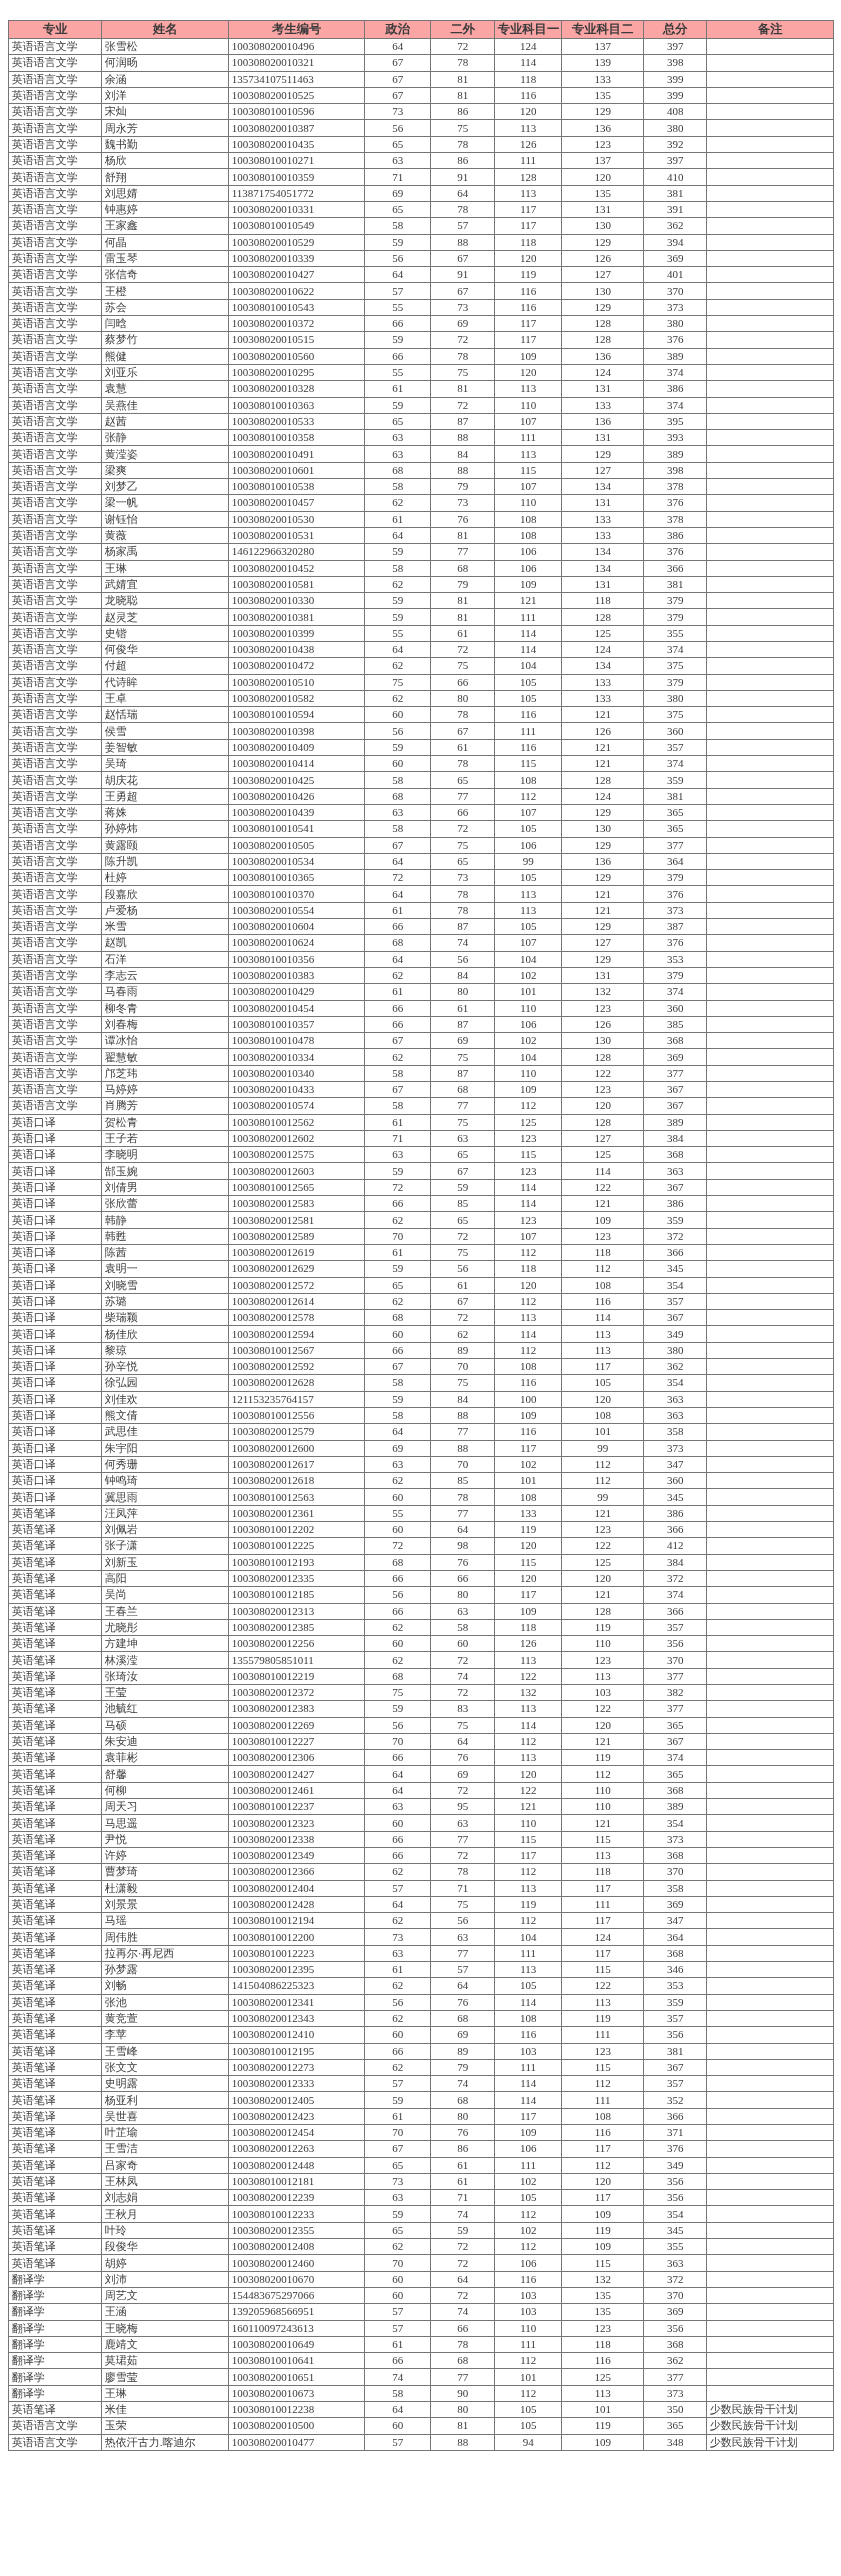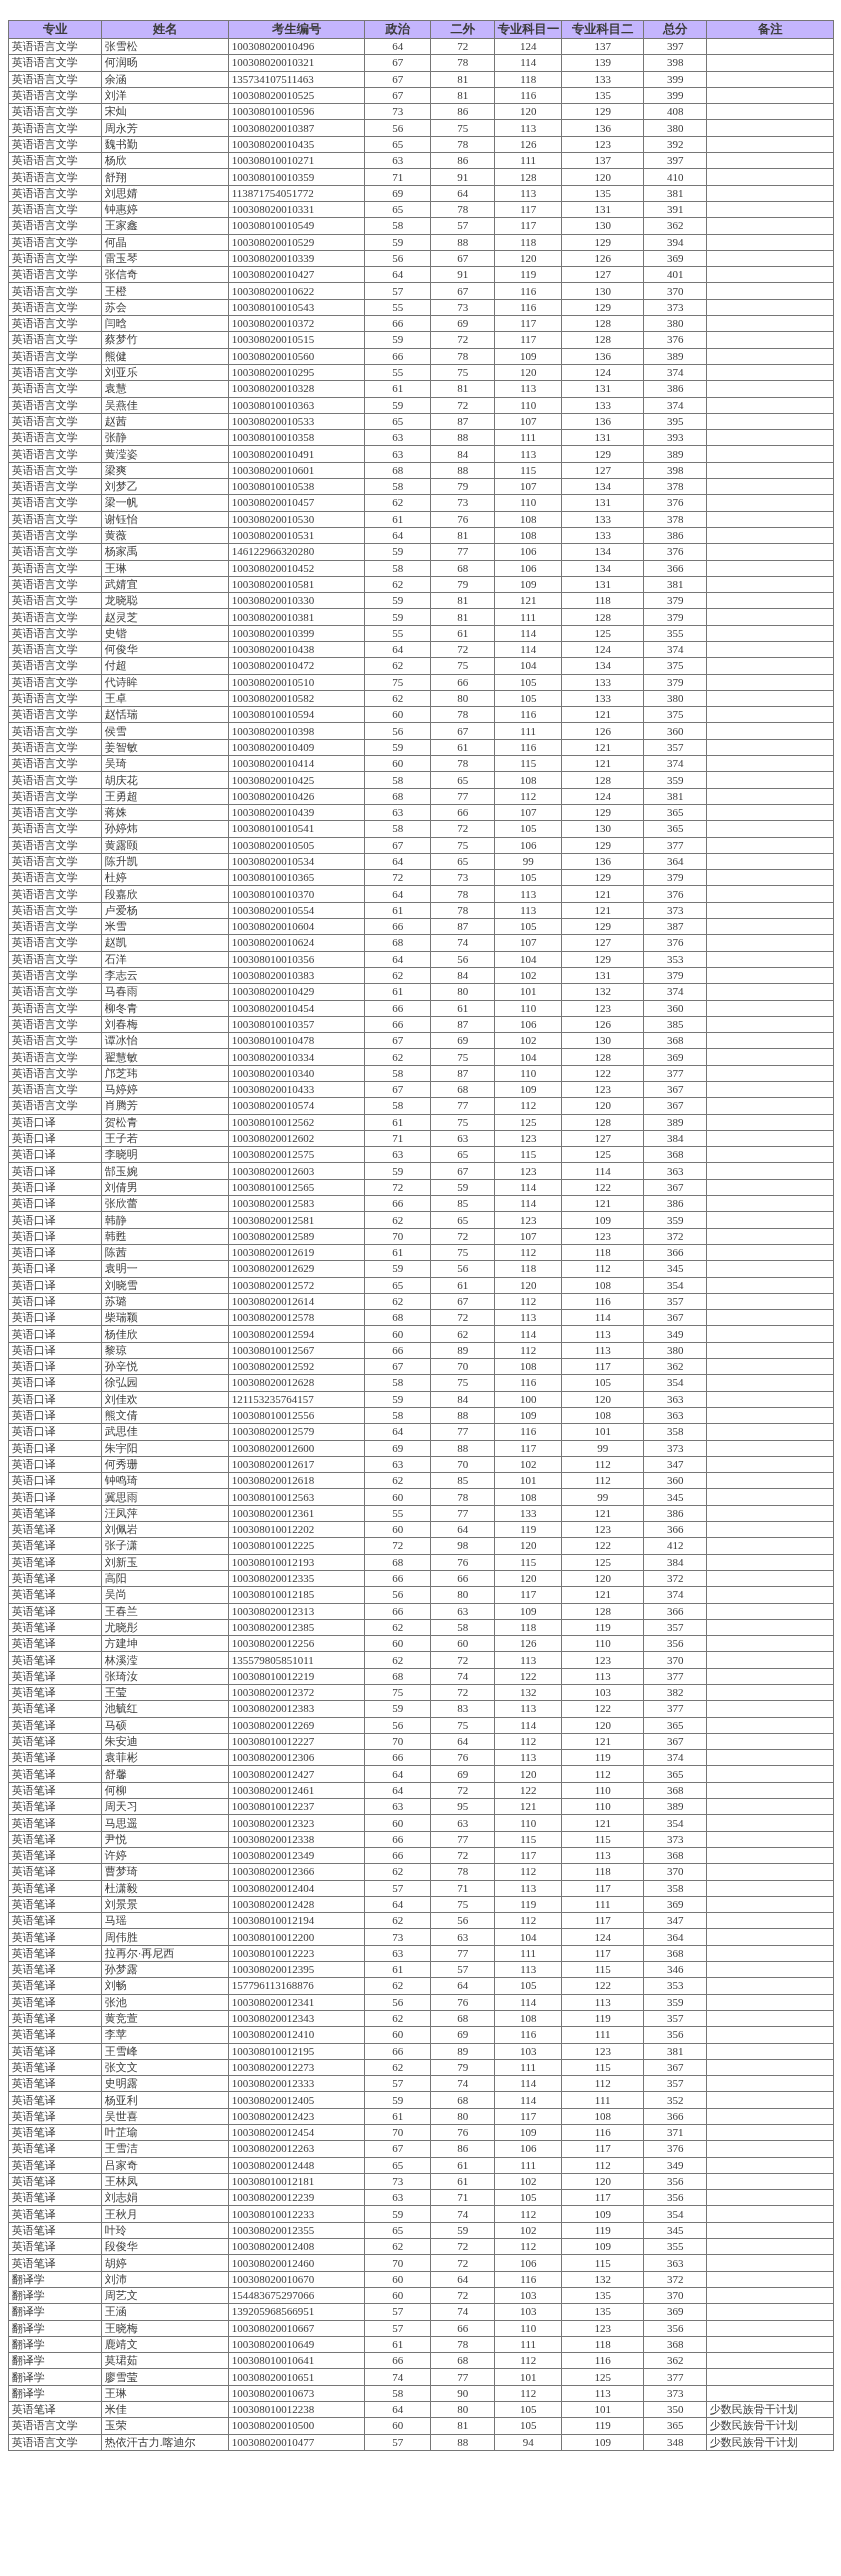--- a/index.html
+++ b/index.html
@@ -35,21 +35,21 @@
     overflow: hidden;
     white-space: nowrap;
     padding: 0 2.5px;
     box-sizing: border-box;
   }
   table.score-table th {
     height: 18px;
     font-size: 12.3px;
     font-weight: bold;
     text-align: center;
-    background: #c4b5fd;
+    background: #fca5a5;
   }
   table.score-table td {
     height: 16.3px;
     font-size: 11px;
     line-height: 1;
     background: #ffffff;
   }
   td.align-left   { text-align: left; }
   td.align-center { text-align: center; }
 </style>
@@ -1388,21 +1388,21 @@
           <td class="align-center">61</td>
           <td class="align-center">57</td>
           <td class="align-center">113</td>
           <td class="align-center">115</td>
           <td class="align-center">346</td>
           <td class="align-left"></td>
         </tr>
         <tr>
           <td class="align-left">英语笔译</td>
           <td class="align-left">刘畅</td>
-          <td class="align-left">157796113168876</td>
+          <td class="align-left">141504086225323</td>
           <td class="align-center">62</td>
           <td class="align-center">64</td>
           <td class="align-center">105</td>
           <td class="align-center">122</td>
           <td class="align-center">353</td>
           <td class="align-left"></td>
         </tr>
         <tr>
           <td class="align-left">英语笔译</td>
           <td class="align-left">张池</td>
@@ -1619,21 +1619,21 @@
           <td class="align-center">57</td>
           <td class="align-center">74</td>
           <td class="align-center">103</td>
           <td class="align-center">135</td>
           <td class="align-center">369</td>
           <td class="align-left"></td>
         </tr>
         <tr>
           <td class="align-left">翻译学</td>
           <td class="align-left">王晓梅</td>
-          <td class="align-left">100308020010667</td>
+          <td class="align-left">160110097243613</td>
           <td class="align-center">57</td>
           <td class="align-center">66</td>
           <td class="align-center">110</td>
           <td class="align-center">123</td>
           <td class="align-center">356</td>
           <td class="align-left"></td>
         </tr>
         <tr>
           <td class="align-left">翻译学</td>
           <td class="align-left">鹿靖文</td>

